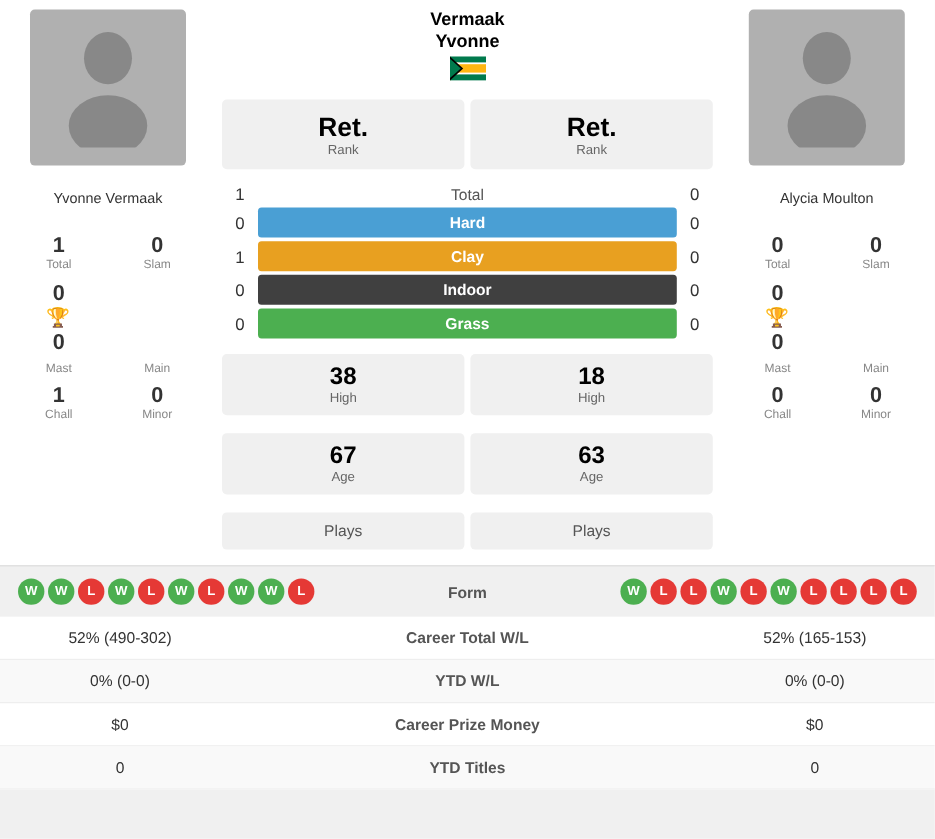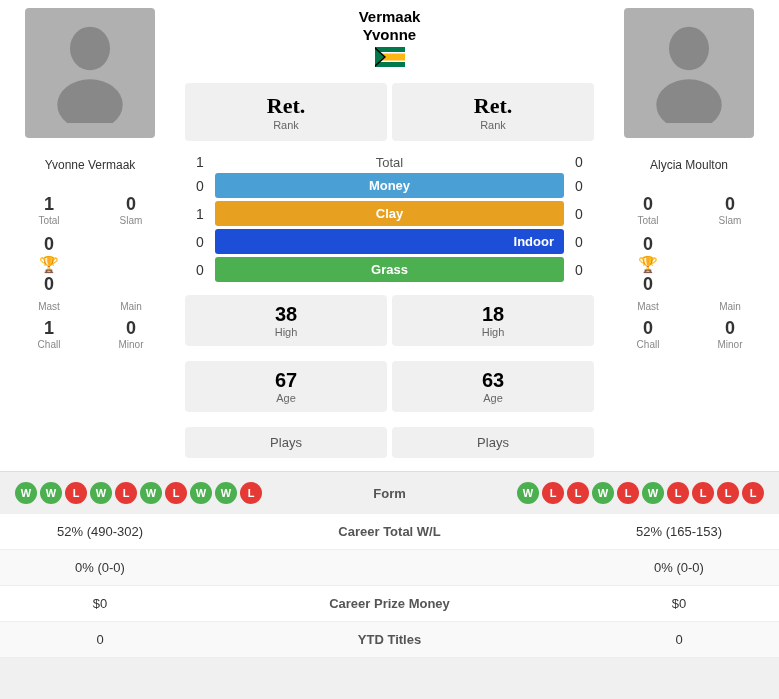--- a/index.html
+++ b/index.html
@@ -20,25 +20,25 @@
     .stat-label { font-size: 10px; color: #888; }
     
     .trophy-block { display: flex; align-items: center; justify-content: center; }
     .trophy-icon { color: #4a9fd4; font-size: 16px; margin: 0 4px; }
     
     .score-row { display: flex; align-items: center; justify-content: space-between; margin: 3px 0; }
     .score-num { width: 30px; text-align: center; font-size: 14px; color: #333; }
     .surface-badge { flex: 1; text-align: center; padding: 5px 10px; border-radius: 3px; color: #fff; font-weight: bold; font-size: 13px; }
     .surface-hard { background: #4a9fd4; }
     .surface-clay { background: #e8a020; }
-    .surface-indoor { background: #1d4ed8; text-align: right; }
+    .surface-indoor { background: #404040; }
     .surface-grass { background: #4caf50; }
     
     .rank-section { background: #f0f0f0; border-radius: 4px; padding: 10px; text-align: center; margin: 5px 0; width: 100%; }
-    .rank-value { font-size: 22px; font-weight: bold; font-family: Liberation Serif, serif; }
+    .rank-value { font-size: 22px; font-weight: bold; }
     .rank-label { font-size: 11px; color: #666; }
     
     .info-section { background: #f0f0f0; border-radius: 4px; padding: 8px; text-align: center; margin: 5px 0; width: 100%; }
     
     .player-right-info { width: 180px; }
     
     
     .form-section { background: #f0f0f0; border-top: 1px solid #ddd; padding: 10px 15px; display: flex; align-items: center; justify-content: space-between; }
     .form-label { font-size: 13px; font-weight: bold; color: #555; width: 120px; text-align: center; }
     .form-badges { display: flex; gap: 3px; }
@@ -140,21 +140,21 @@
       <div style="width:100%;">
 
         <div class="score-row">
           <span class="score-num">1</span>
           <span style="flex:1; text-align:center; font-size:13px; color:#555; font-weight:normal;">Total</span>
           <span class="score-num">0</span>
         </div>
 
         <div class="score-row">
           <span class="score-num">0</span>
-          <span class="surface-badge surface-hard">Money</span>
+          <span class="surface-badge surface-hard">Hard</span>
           <span class="score-num">0</span>
         </div>
 
         <div class="score-row">
           <span class="score-num">1</span>
           <span class="surface-badge surface-clay">Clay</span>
           <span class="score-num">0</span>
         </div>
 
         <div class="score-row">
@@ -279,20 +279,21 @@
   </div>
 
   <div class="stats-rows">
     <div class="stats-row">
       <span class="stat-row-value">52% (490-302)</span>
       <span class="stat-row-label">Career Total W/L</span>
       <span class="stat-row-value">52% (165-153)</span>
     </div>
     <div class="stats-row">
       <span class="stat-row-value">0% (0-0)</span>
+      <span class="stat-row-label">YTD W/L</span>
       <span class="stat-row-value">0% (0-0)</span>
     </div>
     <div class="stats-row">
       <span class="stat-row-value">$0</span>
       <span class="stat-row-label">Career Prize Money</span>
       <span class="stat-row-value">$0</span>
     </div>
     <div class="stats-row">
       <span class="stat-row-value">0</span>
       <span class="stat-row-label">YTD Titles</span>

